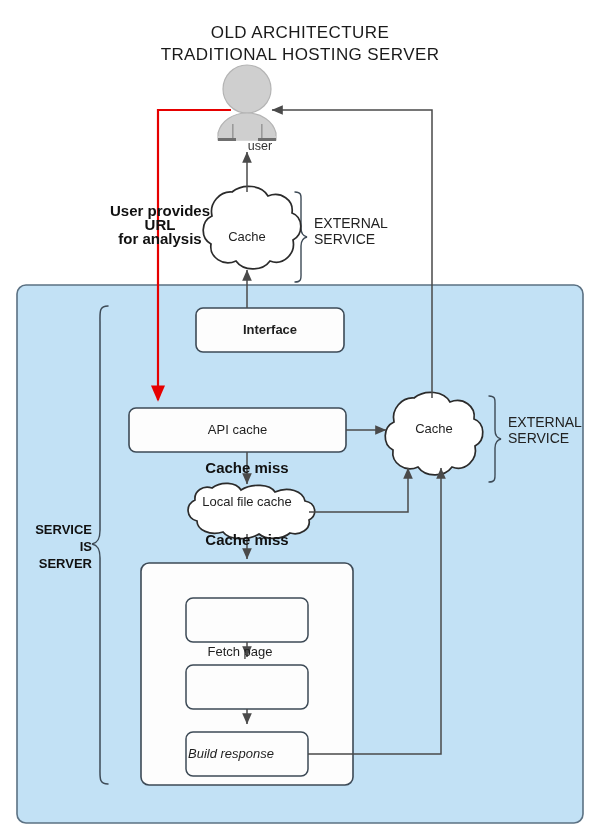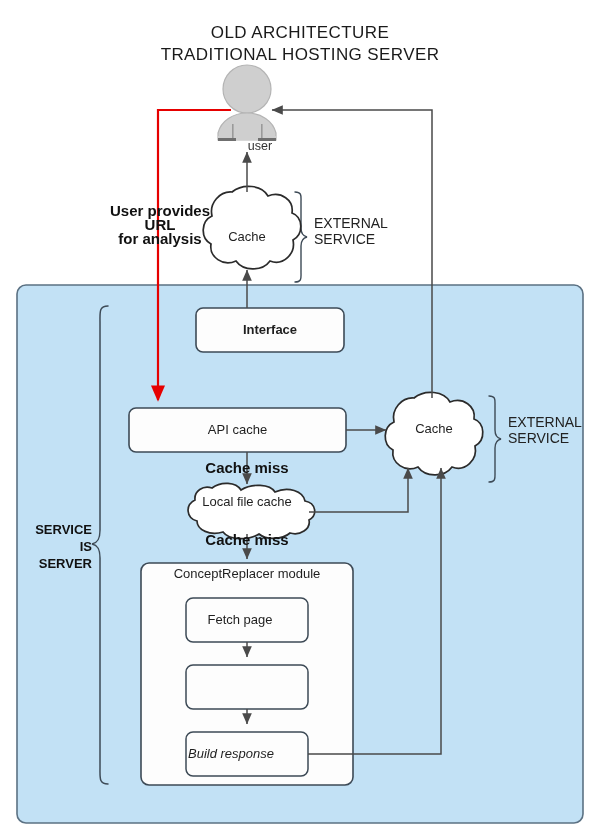--- a/index.html
+++ b/index.html
@@ -229,20 +229,19 @@
   <div class="node-label" style="left:192px; top:494px; width:110px;">Local file cache</div>
 
   <div class="node-label bold-label" style="left:192px; top:533px; width:110px;">Cache miss</div>
 
   <div class="section-label" style="left:16px; top:521px; width:76px;">
     <div>SERVICE</div>
     <div>IS</div>
     <div>SERVER</div>
   </div>
 
-  <div class="node-label" style="left:141px; top:566px; width:212px;">ConceptReplacer module</div>
-
-  <div class="node-label" style="left:186px; top:612px; width:108px;">Fetch page</div>
+
+  <div class="node-label" style="left:186px; top:644px; width:108px;">Fetch page</div>
 
 
   <div class="node-label" style="left:170px; top:746px; width:122px;font-style:italic;">Build response</div>
 
 </div>
 
 </body></html>

